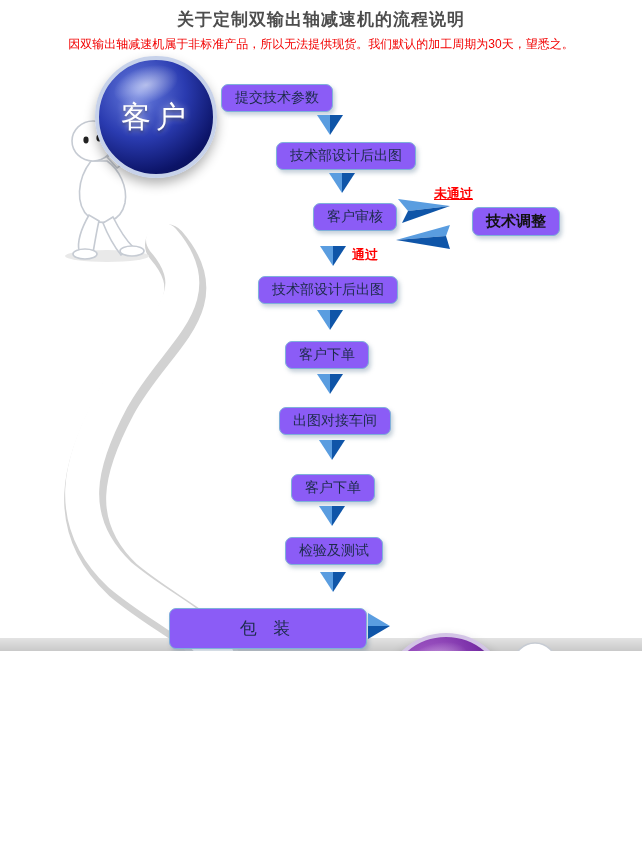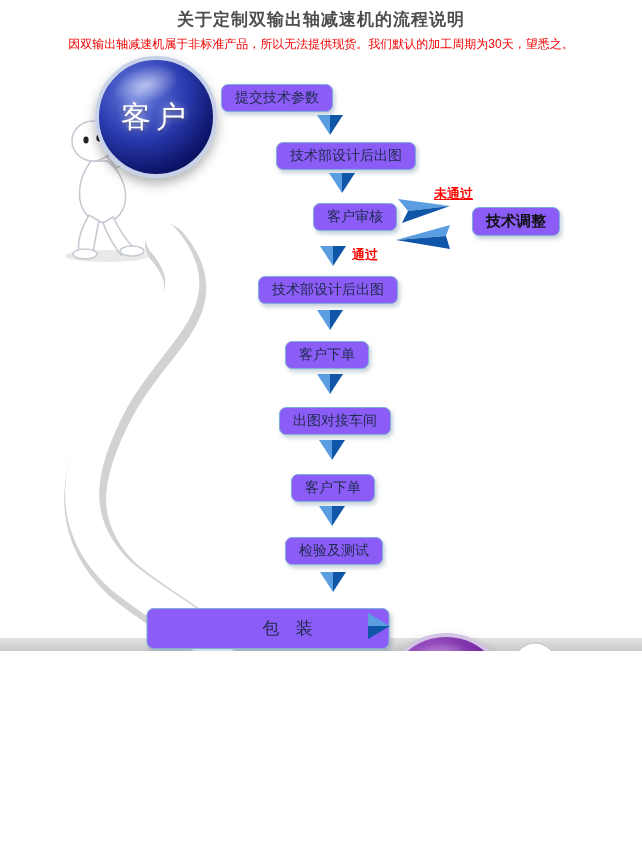--- a/index.html
+++ b/index.html
@@ -119,21 +119,21 @@
   </div>
 
   <div class="box" style="left:277px;top:84px;">提交技术参数</div>
   <div class="box" style="left:346px;top:142px;">技术部设计后出图</div>
   <div class="box" style="left:341px;top:203px;margin-left:14px;">客户审核</div>
   <div class="box" style="left:328px;top:276px;">技术部设计后出图</div>
   <div class="box" style="left:327px;top:341px;">客户下单</div>
   <div class="box" style="left:335px;top:407px;">出图对接车间</div>
   <div class="box" style="left:333px;top:474px;">客户下单</div>
   <div class="box" style="left:334px;top:537px;">检验及测试</div>
-  <div class="box box-big" style="left:268px;top:608px;padding-left:45px;">包 装</div>
+  <div class="box box-big" style="left:268px;top:608px;">包 装</div>
   <div class="box box-side" style="left:516px;top:207px;">技术调整</div>
 
   <div class="redlabel u" style="left:398px;top:185px;">未通过</div>
   <div class="redlabel" style="left:352px;top:246px;">通过</div>
 
   <svg class="arrow" style="left:317px;top:115px;" width="26" height="20" viewBox="0 0 26 20">
     <polygon points="0,0 13,0 13,20" fill="#5a9de0"></polygon>
       <polygon points="13,0 26,0 13,20" fill="#0f55a8"></polygon>
   </svg>
   <svg class="arrow" style="left:329px;top:173px;" width="26" height="20" viewBox="0 0 26 20">

